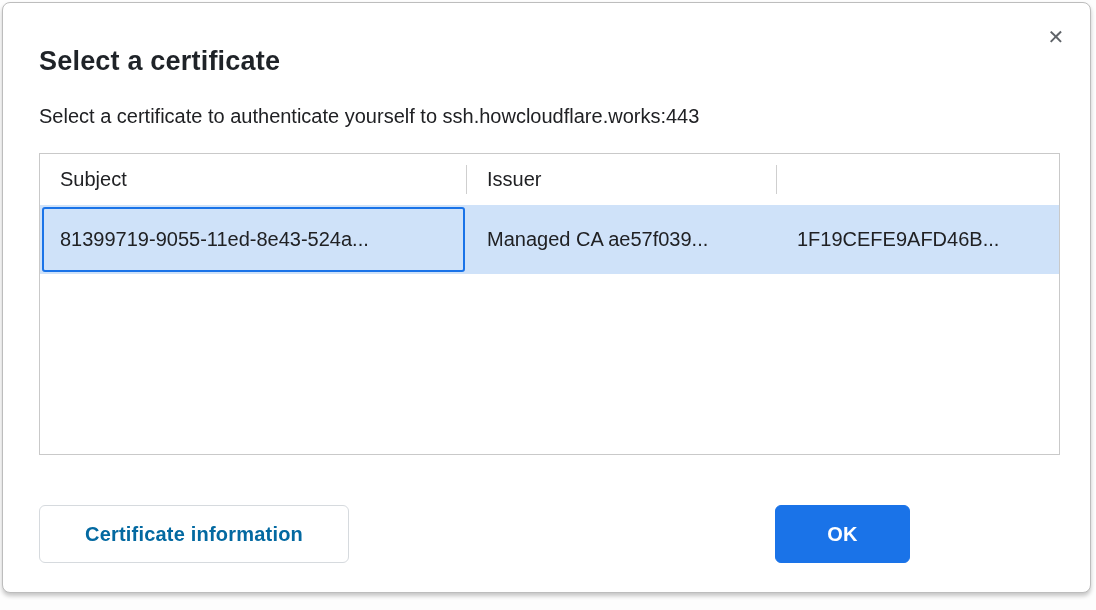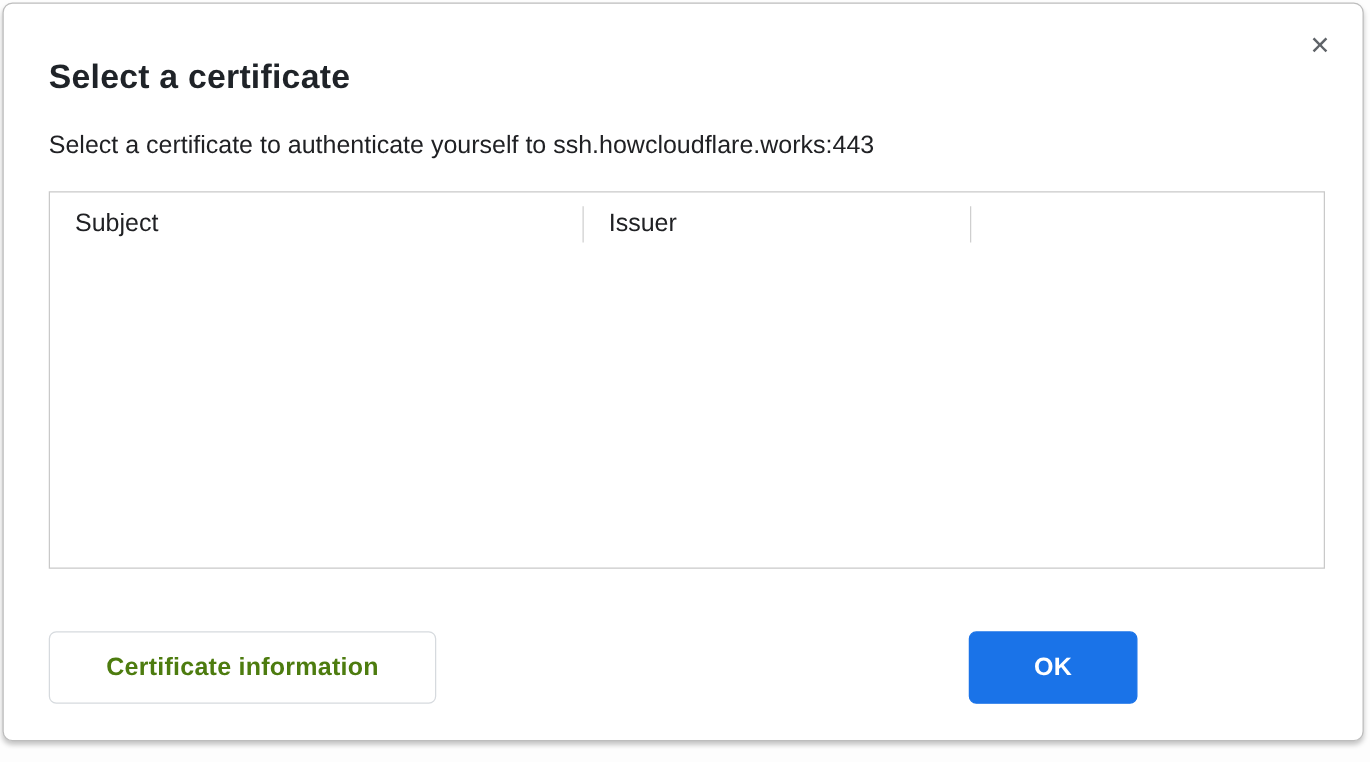--- a/index.html
+++ b/index.html
@@ -137,21 +137,21 @@
     align-items: center;
     justify-content: center;
     box-sizing: border-box;
     cursor: pointer;
     user-select: none;
     letter-spacing: 0.2px;
   }
   .btn-outline {
     background: #ffffff;
     border: 1px solid #d6dade;
-    color: #4d7c0f;
+    color: #0369a1;
   }
   .btn-primary {
     background: #1a73e8;
     border: 1px solid #1a73e8;
     color: #ffffff;
   }
   .btn-cert-info { left: 36px;  width: 310px; }
   .btn-ok        { left: 772px; width: 135px; text-align: right; }
   .btn-cancel    { left: 926px; width: 132px; }
 </style>
@@ -174,20 +174,26 @@
         <div class="th col-subject">
           <span>Subject</span>
           <span class="sep"></span>
         </div>
         <div class="th col-issuer">
           <span>Issuer</span>
           <span class="sep"></span>
         </div>
       </div>
 
+      <div class="trow">
+        <div class="td col-subject">81399719-9055-11ed-8e43-524a...</div>
+        <div class="td col-issuer">Managed CA ae57f039...</div>
+        <div class="td col-serial">1F19CEFE9AFD46B...</div>
+        <div class="focus-ring"></div>
+      </div>
     </div>
 
     <div class="btn btn-outline btn-cert-info">Certificate information</div>
 
     <div class="btn btn-primary btn-ok">OK</div>
 
 
   </div>
 </div>
 

